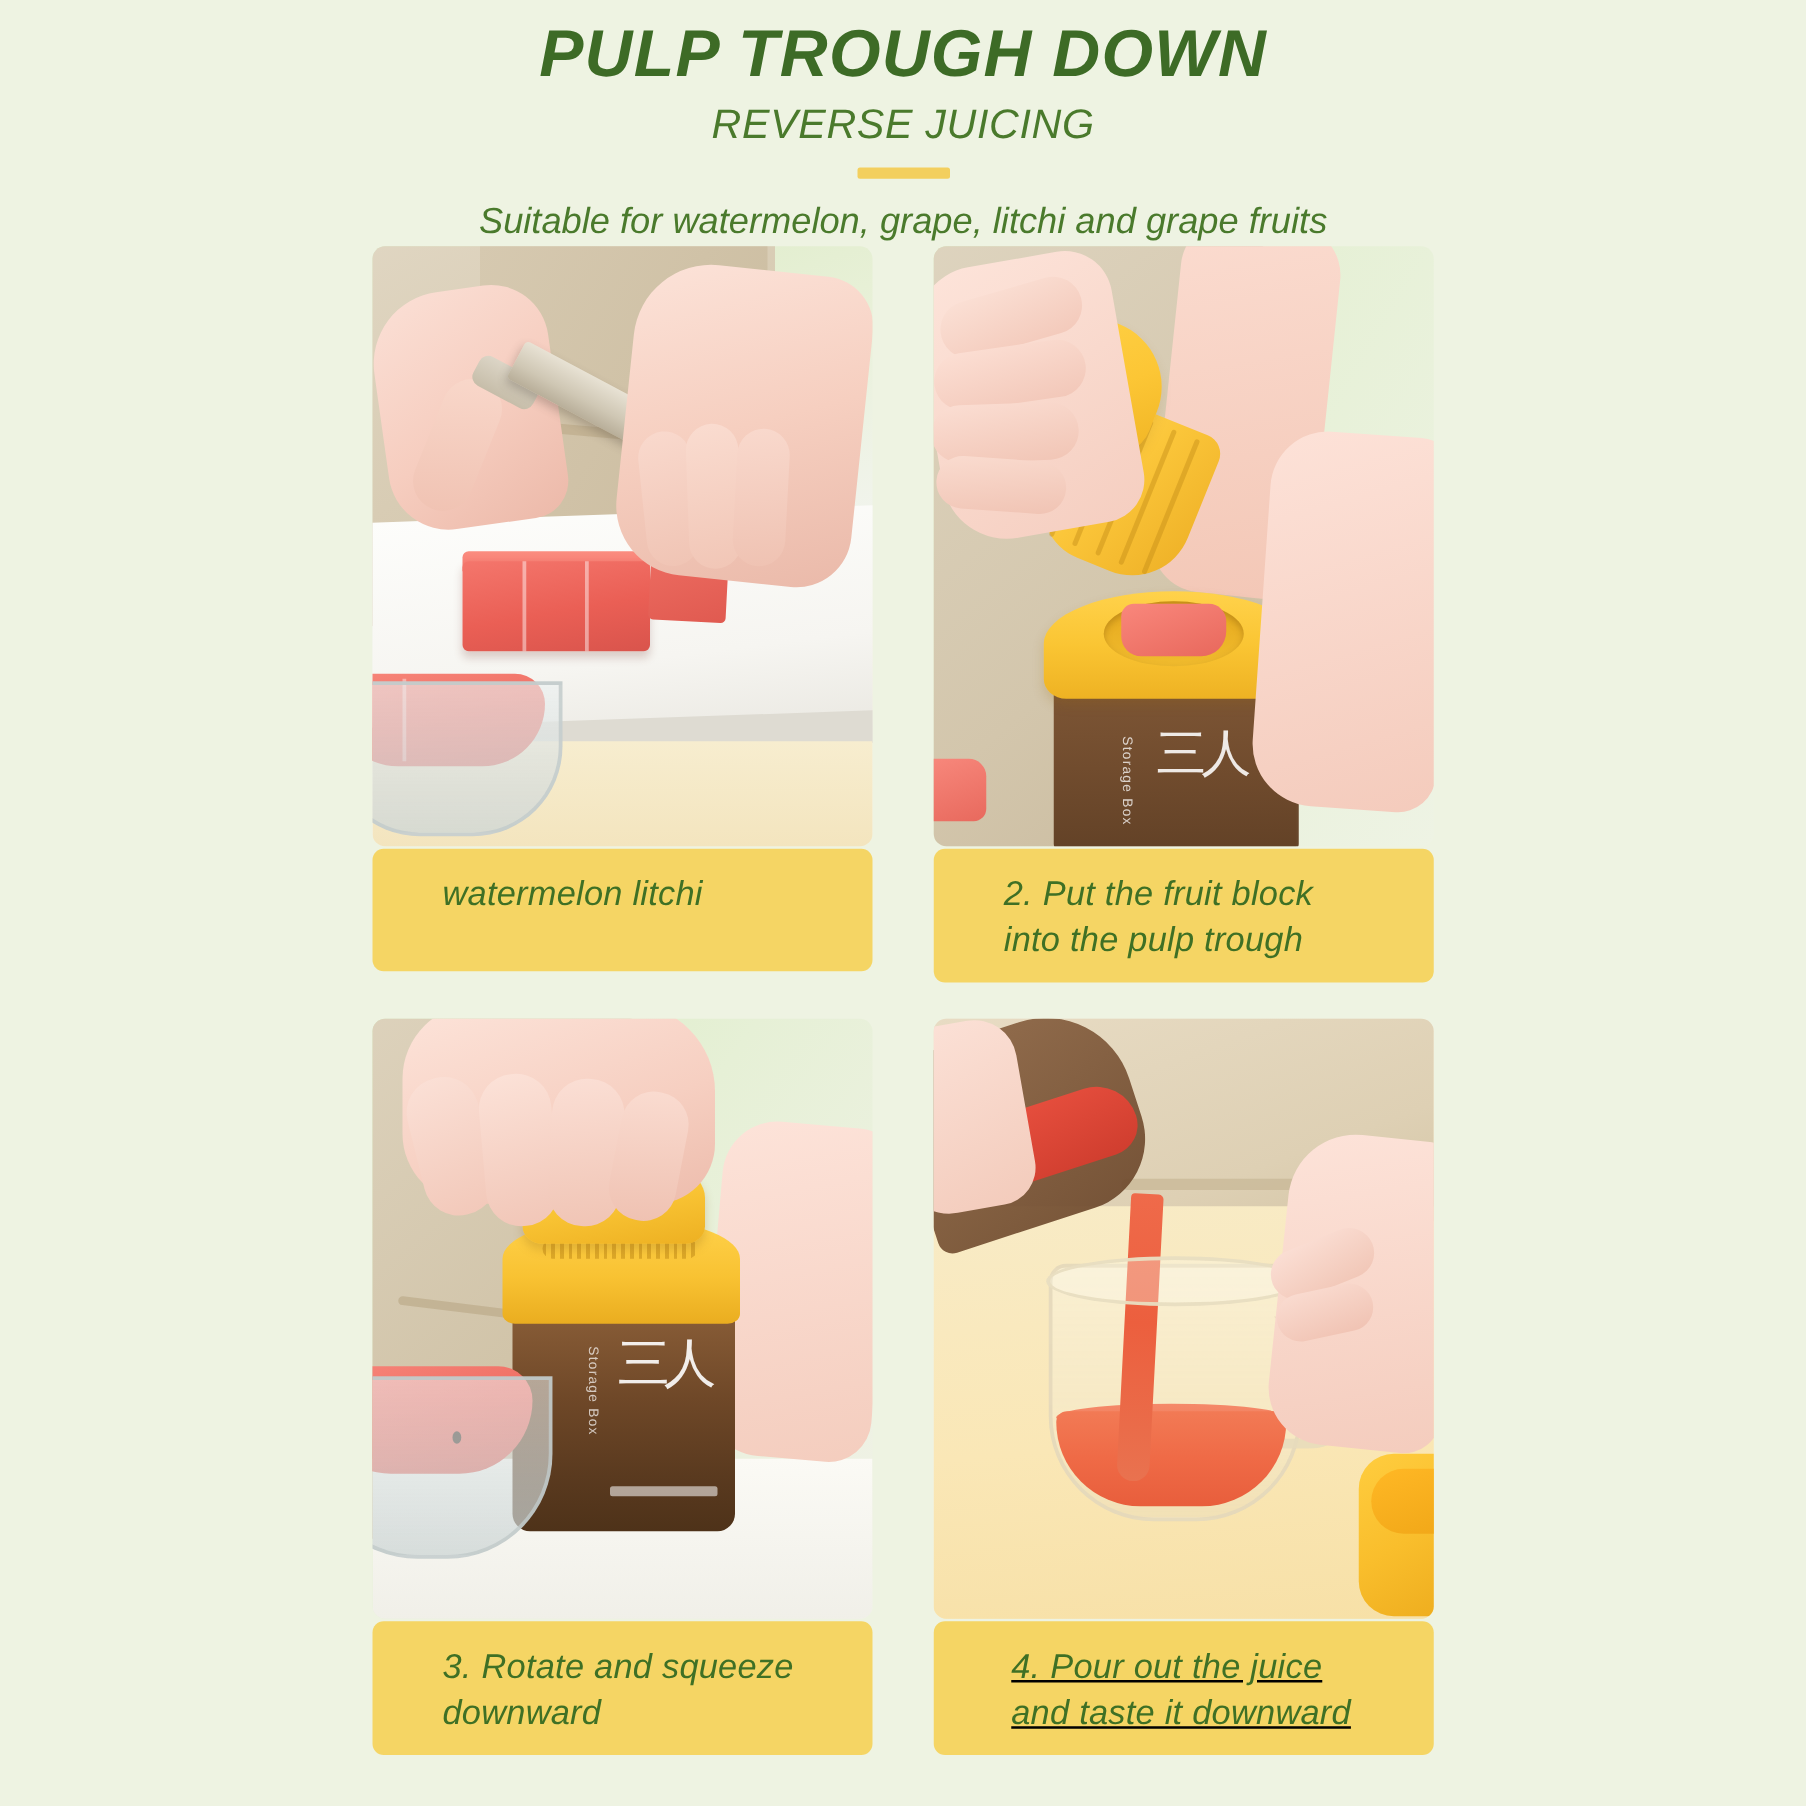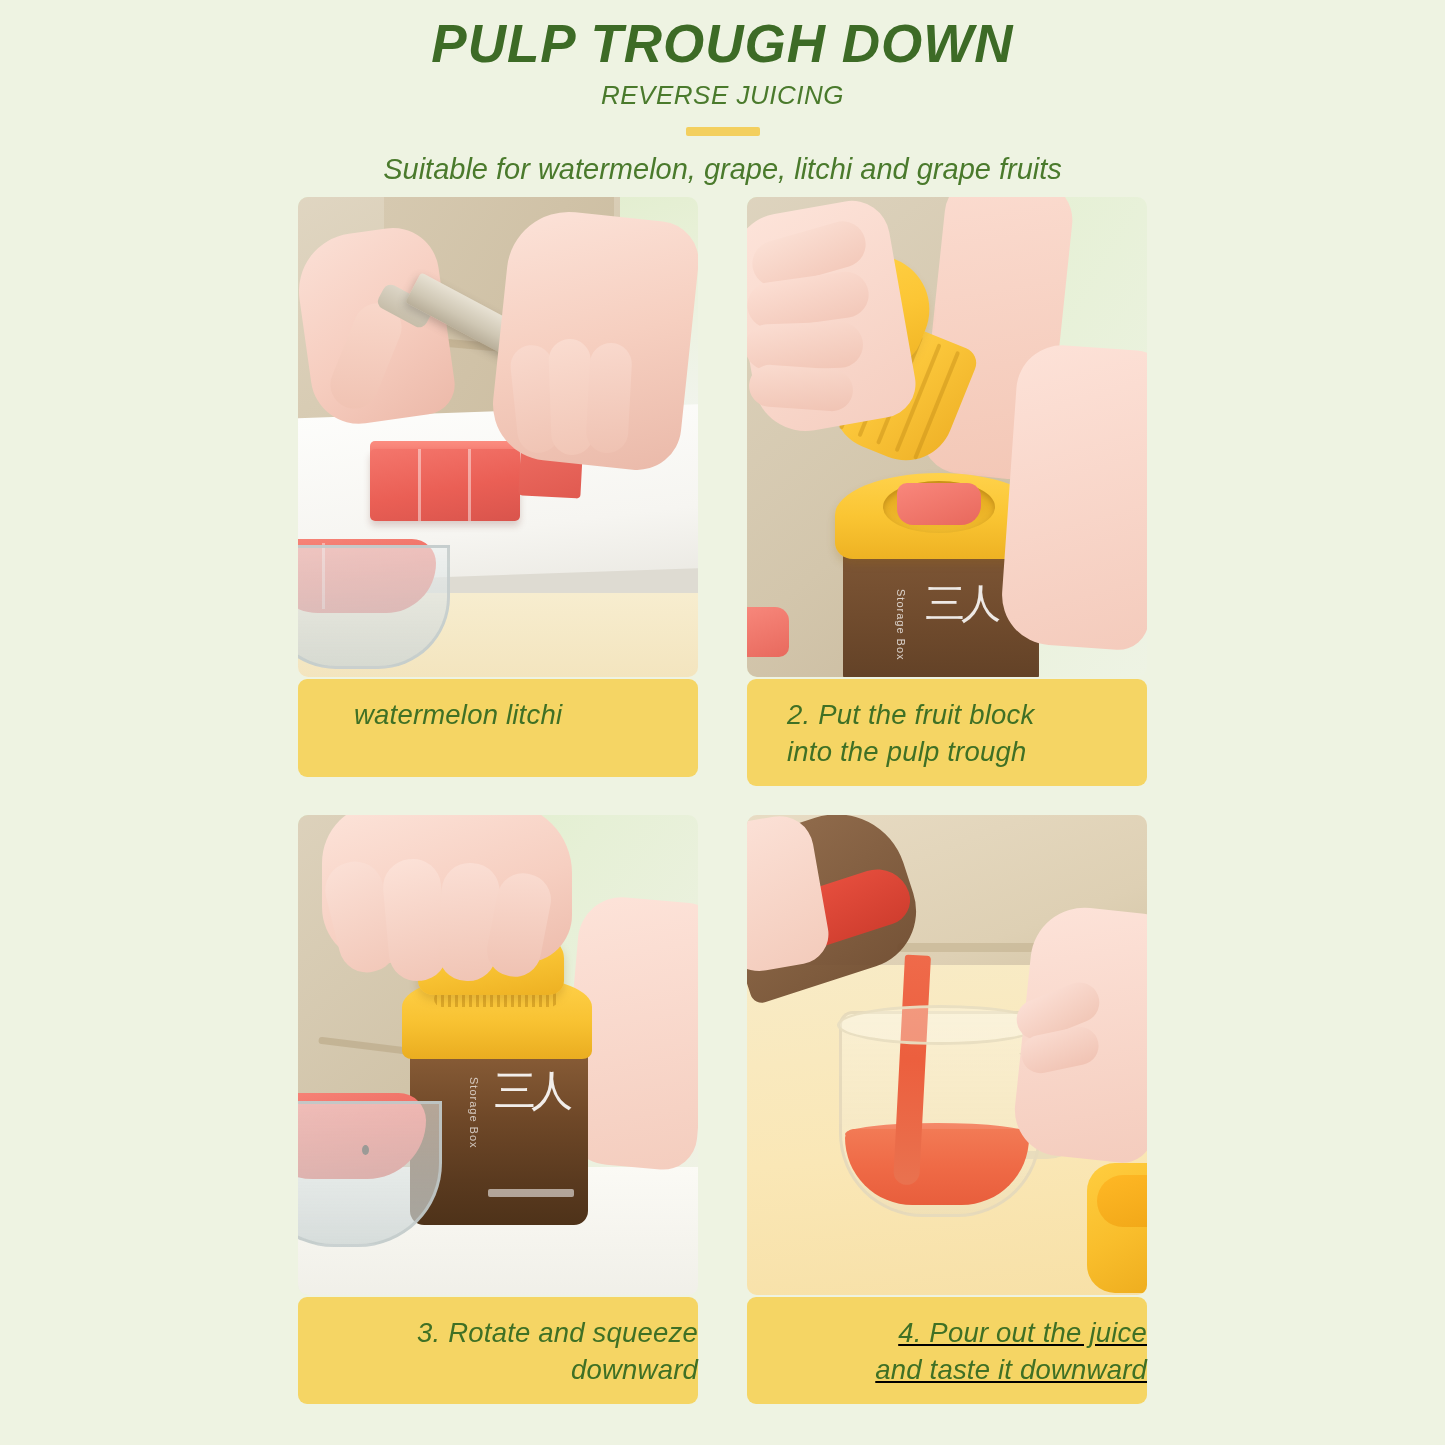--- a/index.html
+++ b/index.html
@@ -28,21 +28,21 @@
     font-size: 53px;
     font-weight: bold;
     font-style: italic;
     letter-spacing: 1px;
     color: #3d6b26;
     line-height: 1.12;
   }
   .subtitle {
     margin: 0;
     padding-top: 8px;
-    font-size: 26px;
+    font-size: 33px;
     font-style: italic;
     font-weight: normal;
     letter-spacing: 0.5px;
     color: #4a7a2c;
     line-height: 1.1;
   }
   .divider-wrap {
     width: 100%;
     text-align: center;
     padding-top: 12px;
@@ -94,23 +94,23 @@
     background: #f5d564;
     border-radius: 9px;
     margin-top: 2px;
     padding: 18px 0 16px 56px;
     color: #3f7025;
     font-size: 27.5px;
     font-style: italic;
     line-height: 1.33;
     letter-spacing: 0.2px;
   }
-  .card.c3 .caption, .card.c4 .caption { min-height: 105px; text-align: right; }
+  .card.c3 .caption, .card.c4 .caption { min-height: 105px; }
   .card.c4 .caption { padding-left: 62px; }
-  .card.c2 .caption { padding-left: 40px; }
+  .card.c2 .caption { padding-left: 56px; }
 
   
   .p1 { background: linear-gradient(160deg,#dcebc6 0%,#e7f0d6 28%,#f2f4ee 60%,#f6efd8 100%); }
   .p1 .shirt {
     position:absolute; left:-8px; top:-6px; width:330px; height:310px;
     background: linear-gradient(150deg,#e0d6c2 0%,#d8ccb4 45%,#cfc1a7 100%);
     border-radius: 0 0 40px 10px;
   }
   .p1 .shirt2 {
     position:absolute; left:86px; top:0px; width:230px; height:240px;

